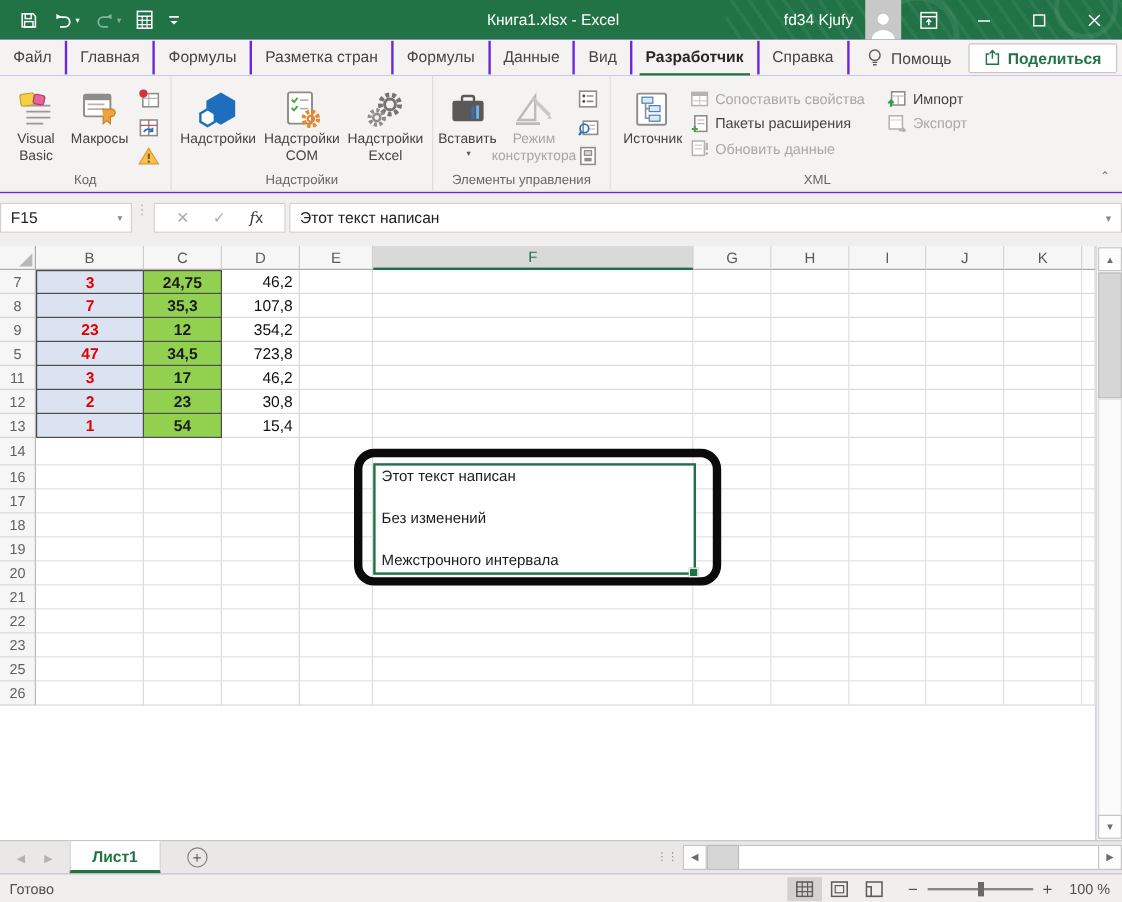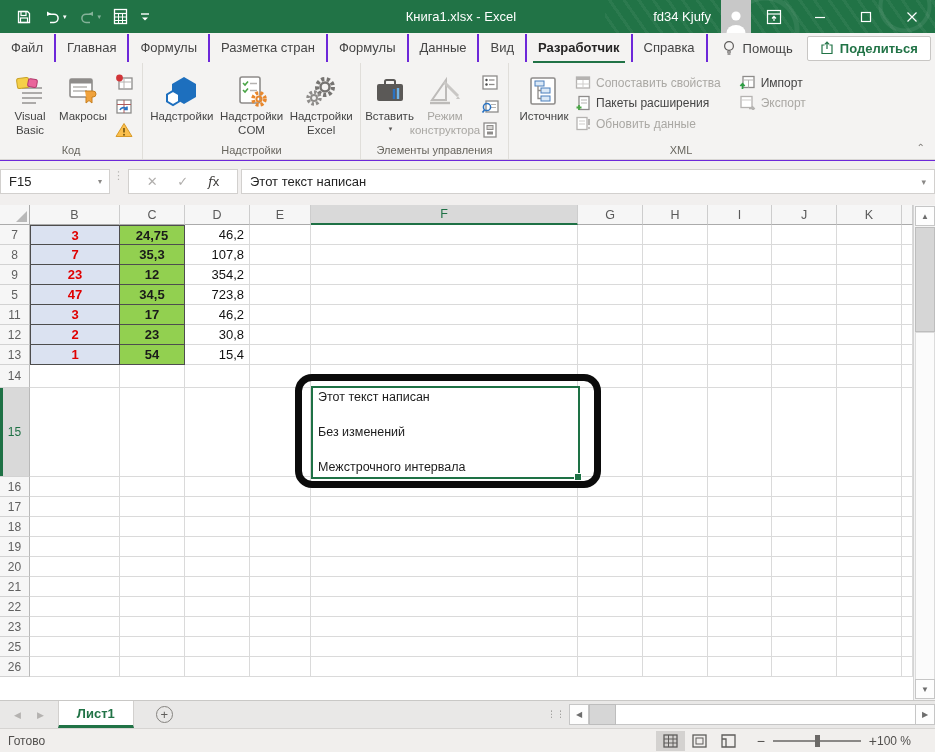--- a/index.html
+++ b/index.html
@@ -102,21 +102,21 @@
 
   
   .statusbar { position:absolute; left:0; top:728px; width:935px; height:24px; background:#f1efed; border-top:1px solid #d6d4d2; display:flex; align-items:center; font-size:12px; color:#514f4d; }
   .sb-ready { padding-left:8px; }
   .sb-right { margin-left:auto; display:flex; align-items:center; gap:0; padding-right:10px; }
   .viewbtn { width:29px; height:20px; display:flex; align-items:center; justify-content:center; }
   .viewbtn.active { background:#d4d2d0; }
   .zoomctrl { display:flex; align-items:center; margin-left:14px; gap:8px; color:#514f4d; }
   .zc-track { position:relative; width:88px; height:2px; background:#8a8886; }
   .zc-handle { position:absolute; left:42px; top:-5px; width:5px; height:12px; background:#6b6967; }
-  .zoomval { width:48px; font-size:12px; }
+  .zoomval { width:48px; text-align:right; font-size:12px; }
   .sb-minus, .sb-plus { font-size:14px; color:#514f4d; }
 </style>
 </head>
 <body>
 
 <div id="app">
 
   <div class="titlebar">
     <div class="tb-pattern"></div>
     <div class="qat">
@@ -597,34 +597,20 @@
       <div class="cell w-e h23"></div>
       <div class="cell w-f h23"></div>
       <div class="cell w-g h23"></div>
       <div class="cell w-h h23"></div>
       <div class="cell w-i h23"></div>
       <div class="cell w-j h23"></div>
       <div class="cell w-k h23"></div>
       <div class="cell w-fill h23"></div>
     </div>
 
-    <div class="grow h89">
-      <div class="rowhdr sel w-hdr h89">15</div>
-      <div class="cell w-b h89"></div>
-      <div class="cell w-c h89"></div>
-      <div class="cell w-d h89"></div>
-      <div class="cell w-e h89"></div>
-      <div class="cell w-f h89"></div>
-      <div class="cell w-g h89"></div>
-      <div class="cell w-h h89"></div>
-      <div class="cell w-i h89"></div>
-      <div class="cell w-j h89"></div>
-      <div class="cell w-k h89"></div>
-      <div class="cell w-fill h89"></div>
-    </div>
 
     <div>
 
         <div class="grow h20">
           <div class="rowhdr w-hdr h20">16</div>
           <div class="cell w-b h20"></div>
           <div class="cell w-c h20"></div>
           <div class="cell w-d h20"></div>
           <div class="cell w-e h20"></div>
           <div class="cell w-f h20"></div>

